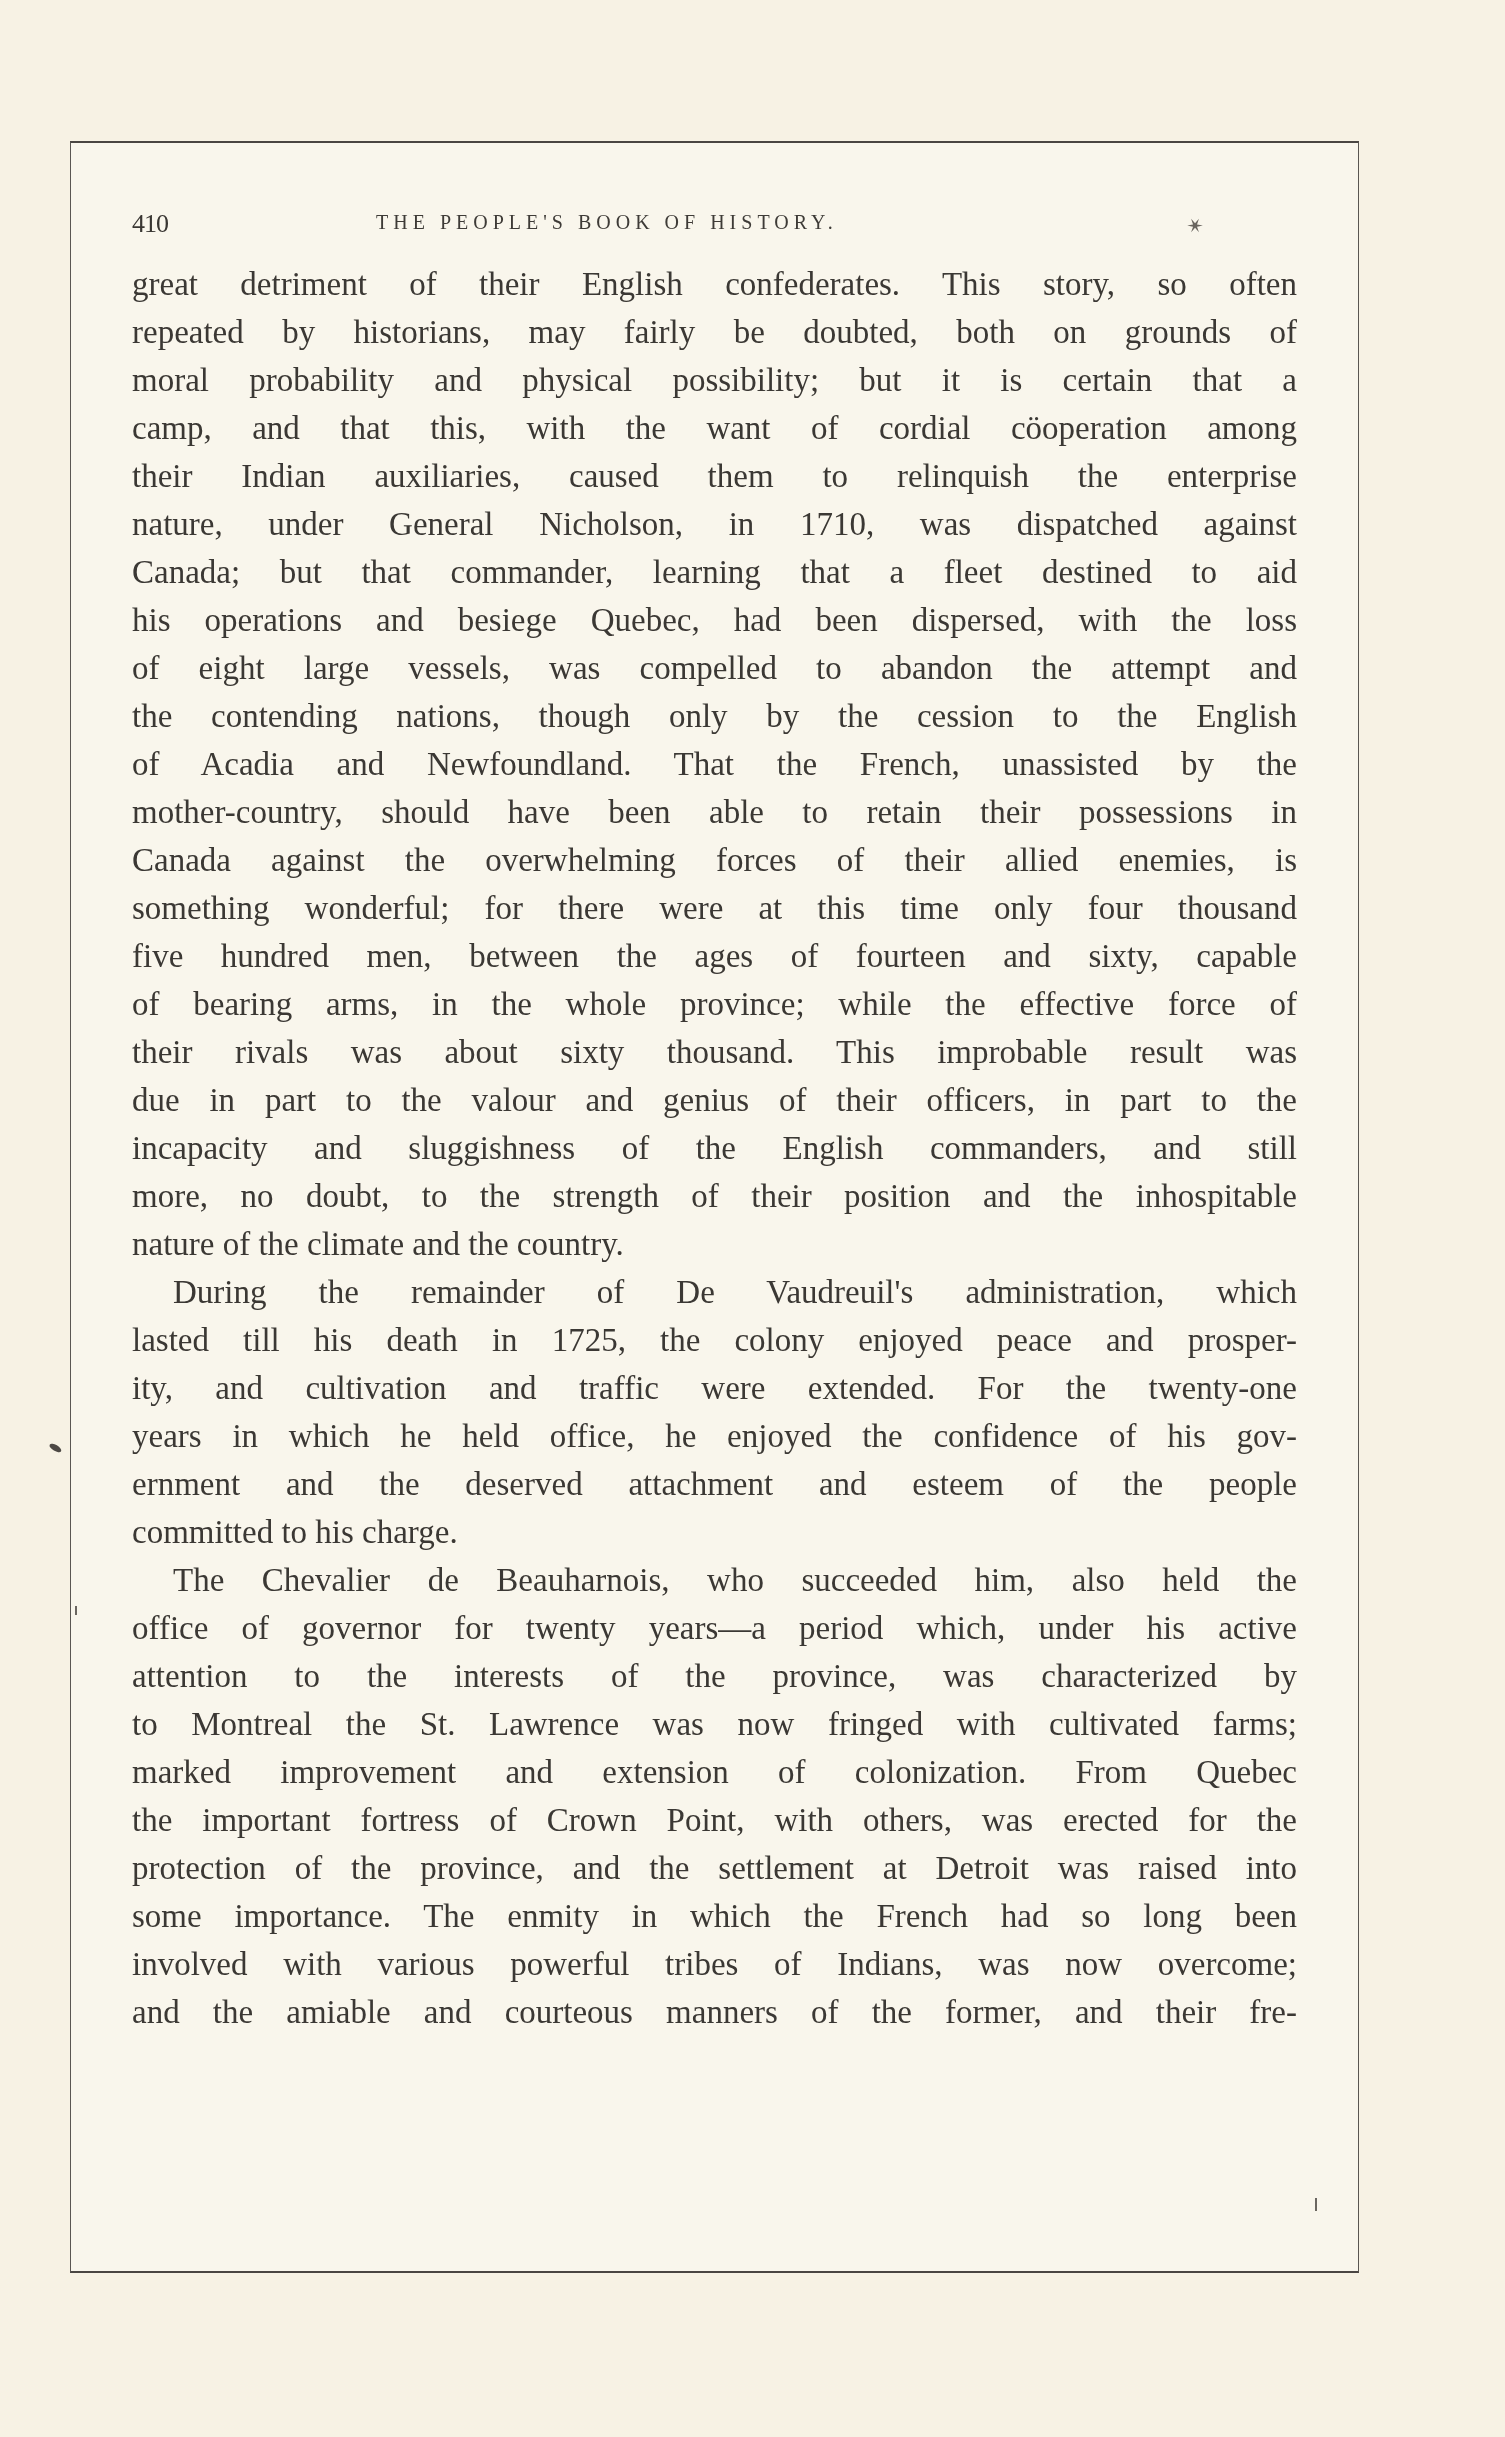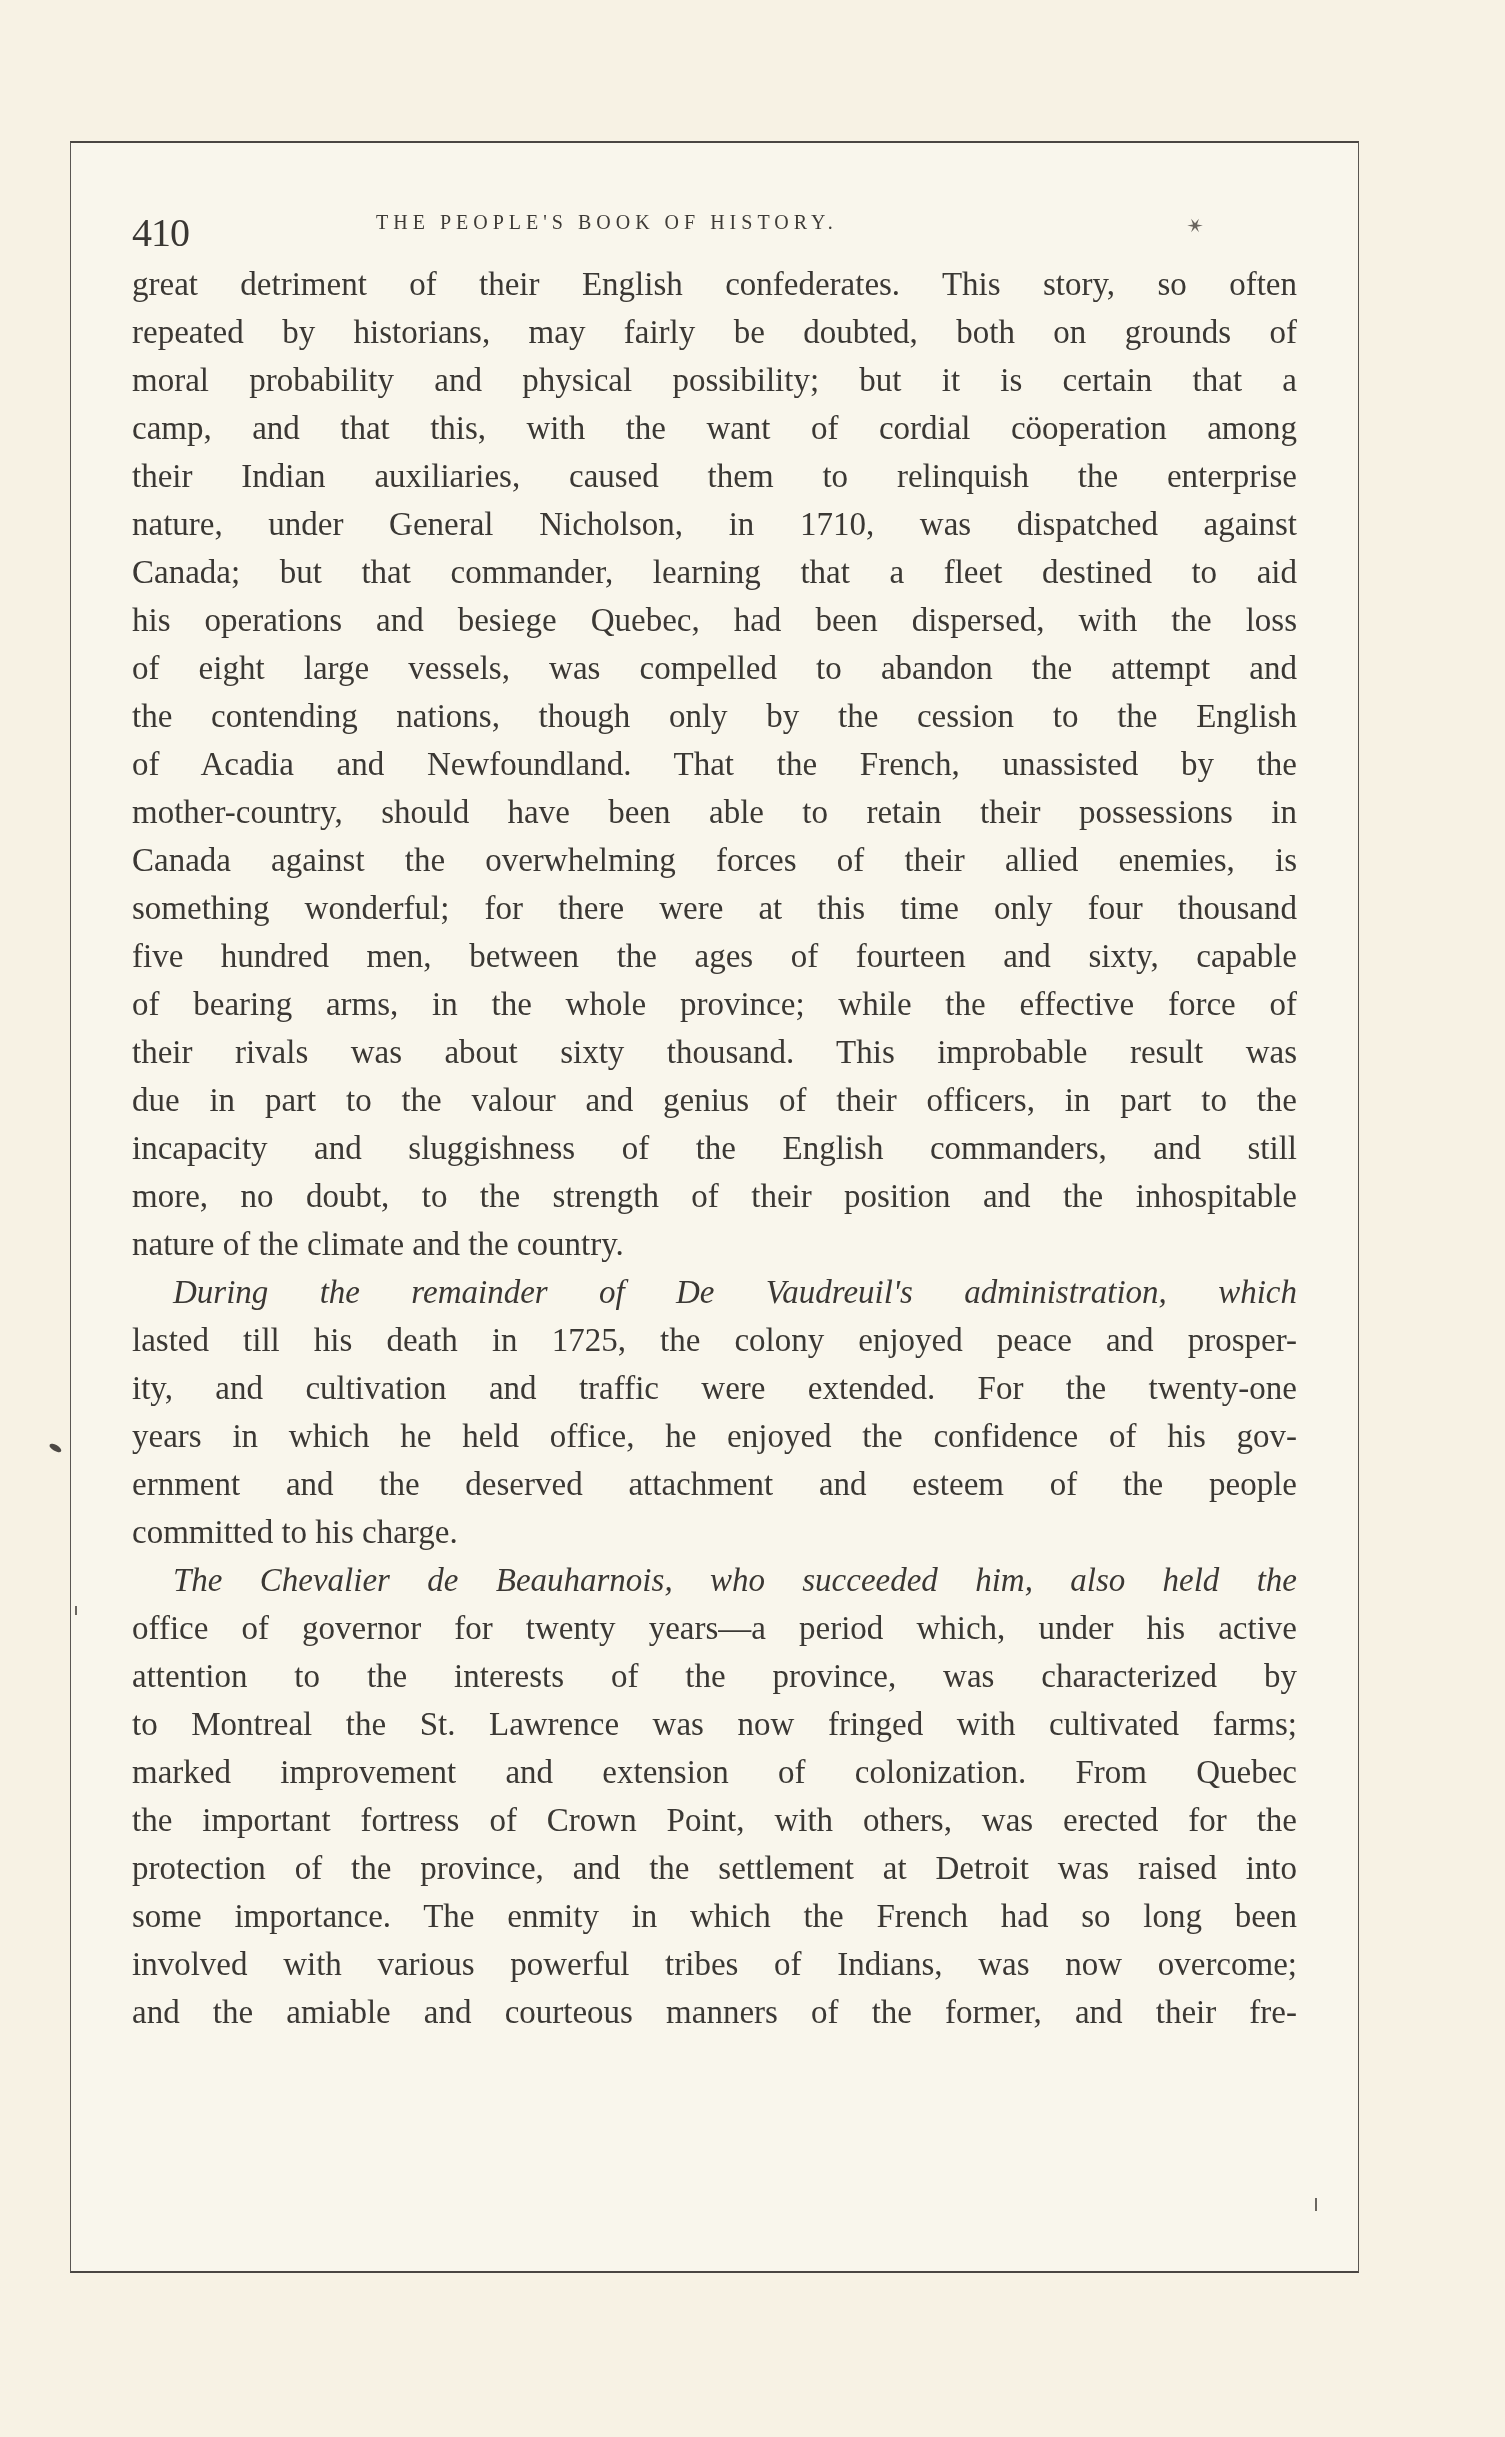--- a/index.html
+++ b/index.html
@@ -32,21 +32,21 @@
       position: absolute;
       left: 130px;
       top: 205px;
       width: 1127px;
       height: 56px;
     }
     .page-number {
       position: absolute;
       left: 1.9px;
       top: 3.8px;
-      font-size: 40px;
+      font-size: 26px;
       letter-spacing: -0.9px;
       color: #3a3733;
     }
     .running-title {
       position: absolute;
       left: 246px;
       top: 5.6px;
       font-size: 20px;
       letter-spacing: 5px;
       color: #3e3b37;
@@ -73,21 +73,20 @@
       white-space: nowrap;
       text-align: justify;
       text-align-last: justify;
       height: 48px;
     }
     .line.last {
       text-align-last: left;
     }
     .line.indent {
       padding-left: 41px;
-      font-style: italic;
     }
     .margin-mark {
       position: absolute;
       color: #55514b;
     }
     .margin-mark.m1 {
       left: 49px;
       top: 1445px;
       width: 13px;
       height: 5.6px;

